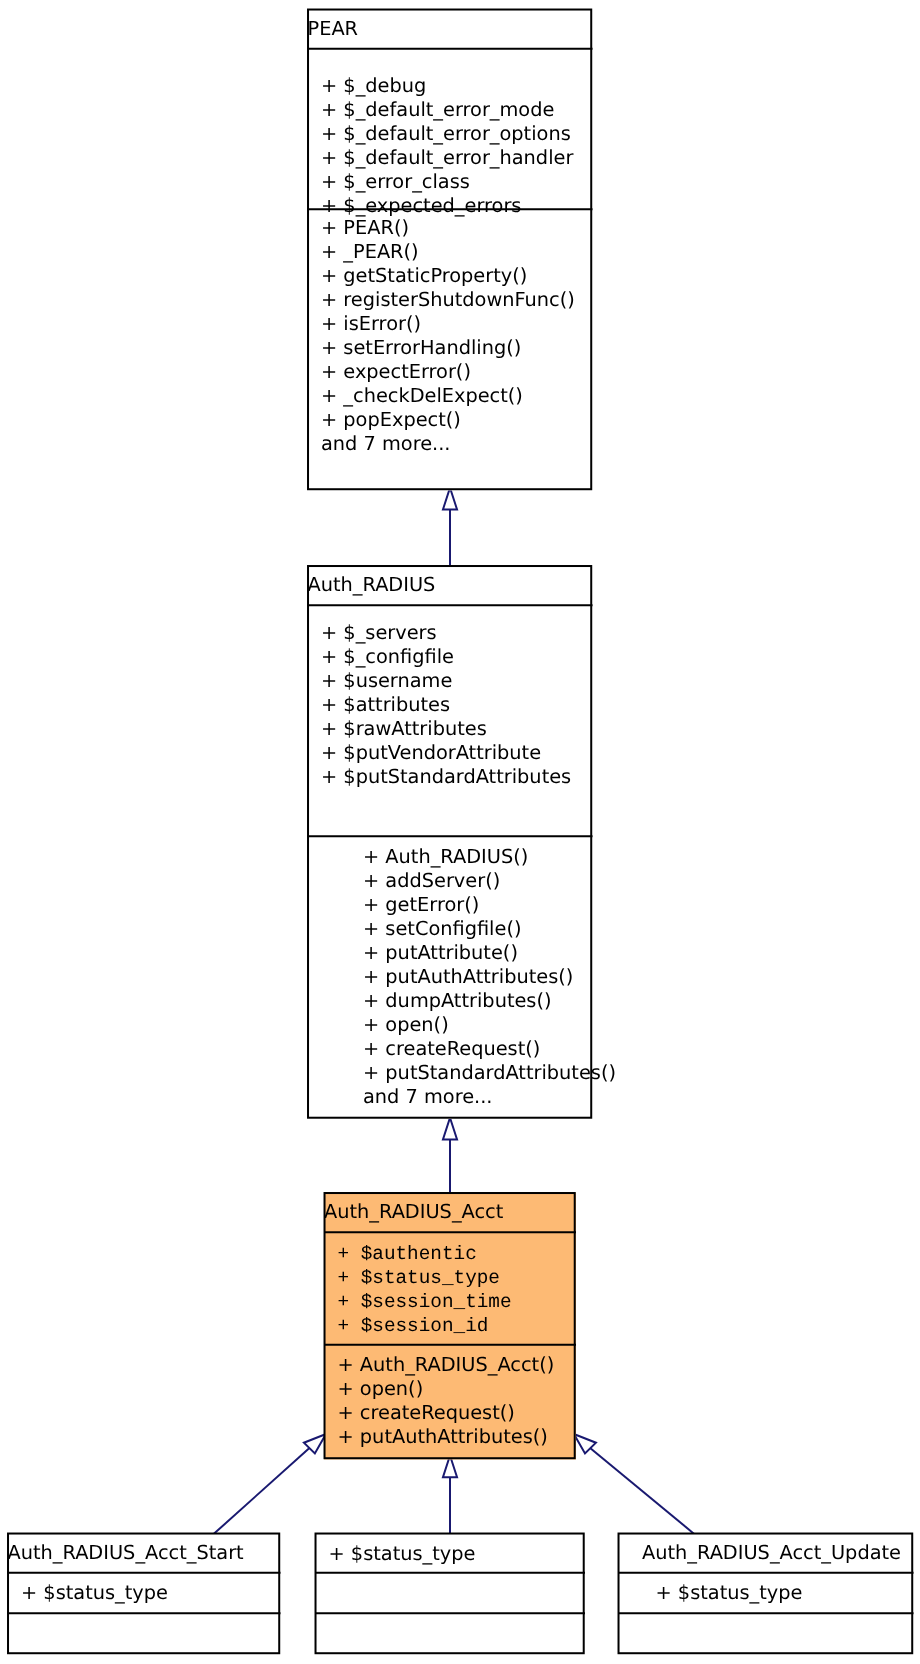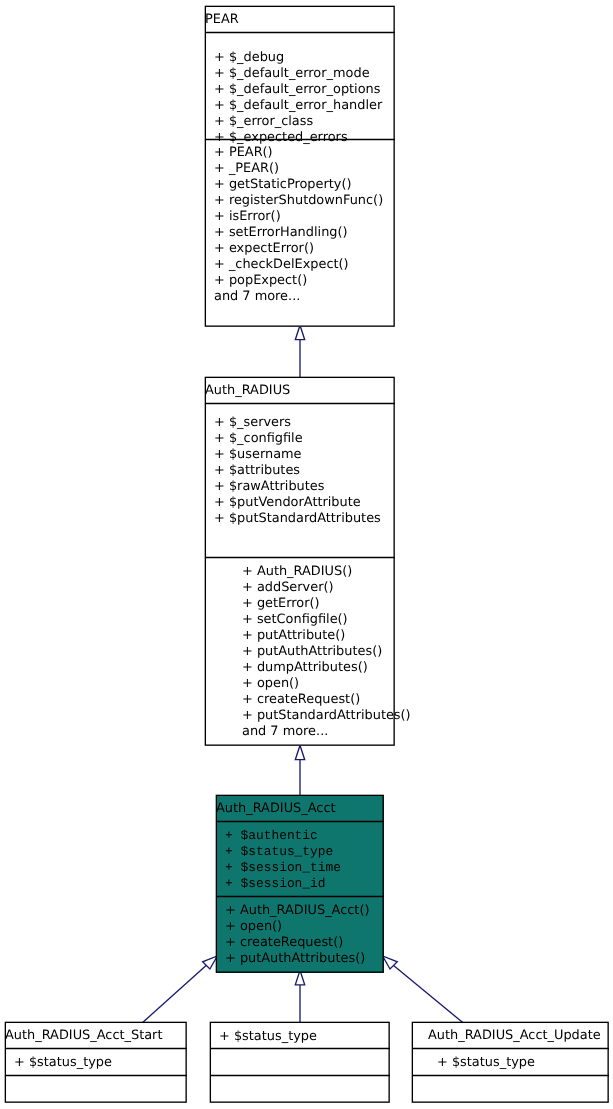--- a/index.html
+++ b/index.html
@@ -7,21 +7,21 @@
   body{width:613px;height:1109px;position:relative;overflow:hidden;
        font-family:"DejaVu Sans", sans-serif;
        -webkit-font-smoothing:antialiased;
        text-rendering:geometricPrecision;}
   #diagram{position:absolute;left:0;top:0;width:613px;height:1109px;}
   svg#edges{position:absolute;left:0;top:0;width:613px;height:1109px;}
   svg#frames{position:absolute;left:0;top:0;width:613px;height:1109px;
              pointer-events:none;z-index:5;}
   .uml-box{position:absolute;box-sizing:border-box;border:0;
            background:#ffffff;}
-  .uml-box.hl{background:#0f766e;}
+  .uml-box.hl{background:#fdba74;}
   .uml-title{text-align:left;font-size:12.9px;line-height:16px;color:#000000;
              height:26px;padding-top:6px;box-sizing:border-box;}
   .uml-sect{border-top:1px solid transparent;box-sizing:border-box;
             padding-top:6px;padding-bottom:4px;min-height:27px;}
   .uml-row{font-size:12.9px;line-height:16px;color:#000000;white-space:nowrap;
            padding-left:9px;position:relative;top:0.6px;}
 </style>
 </head>
 <body>
 

